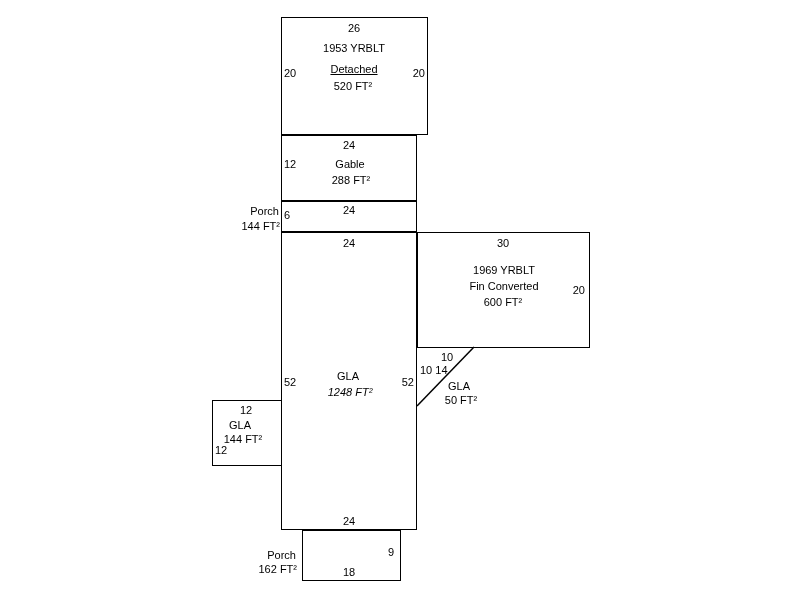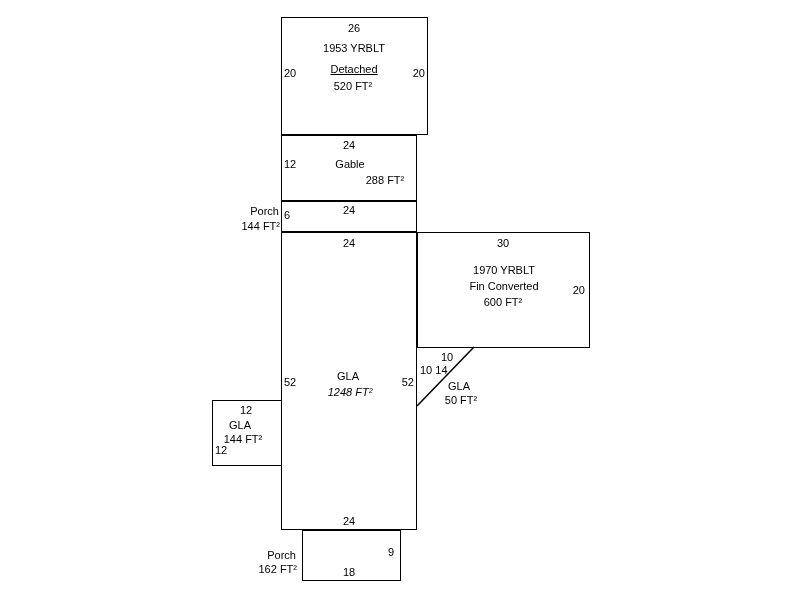--- a/index.html
+++ b/index.html
@@ -57,37 +57,37 @@
 
   <span class="lbl ctr" style="left:354px; top:22px;">26</span>
   <span class="lbl ctr" style="left:354px; top:42px;">1953 YRBLT</span>
   <span class="lbl ctr" style="left:354px; top:63px;text-decoration:underline;">Detached</span>
   <span class="lbl ctr" style="left:353px; top:80px;text-align:right;">520 FT²</span>
   <span class="lbl" style="left:284px; top:67px;">20</span>
   <span class="lbl rt" style="left:425px; top:67px;">20</span>
 
   <span class="lbl ctr" style="left:349px; top:139px;">24</span>
   <span class="lbl ctr" style="left:350px; top:158px;text-align:center;">Gable</span>
-  <span class="lbl ctr" style="left:351px; top:174px;margin-left:34px;">288 FT²</span>
+  <span class="lbl ctr" style="left:351px; top:174px;">288 FT²</span>
   <span class="lbl" style="left:284px; top:158px;">12</span>
 
   <span class="lbl ctr" style="left:349px; top:204px;">24</span>
   <span class="lbl" style="left:284px; top:209px;">6</span>
   <span class="lbl rt" style="left:279px; top:205px;">Porch</span>
   <span class="lbl rt" style="left:280px; top:220px;">144 FT²</span>
 
   <span class="lbl ctr" style="left:349px; top:237px;">24</span>
   <span class="lbl" style="left:284px; top:376px;">52</span>
   <span class="lbl rt" style="left:414px; top:376px;">52</span>
   <span class="lbl ctr" style="left:348px; top:370px;">GLA</span>
   <span class="lbl ctr" style="left:350px; top:386px;font-style:italic;">1248 FT²</span>
   <span class="lbl ctr" style="left:349px; top:515px;">24</span>
 
   <span class="lbl ctr" style="left:503px; top:237px;">30</span>
-  <span class="lbl ctr" style="left:504px; top:264px;">1970 YRBLT</span>
+  <span class="lbl ctr" style="left:504px; top:264px;">1969 YRBLT</span>
   <span class="lbl ctr" style="left:504px; top:280px;">Fin Converted</span>
   <span class="lbl ctr" style="left:503px; top:296px;">600 FT²</span>
   <span class="lbl rt" style="left:585px; top:284px;">20</span>
 
   <span class="lbl" style="left:441px; top:351px;">10</span>
   <span class="lbl" style="left:420px; top:364px;">10 14</span>
   <span class="lbl ctr" style="left:459px; top:380px;">GLA</span>
   <span class="lbl ctr" style="left:461px; top:394px;">50 FT²</span>
 
   <span class="lbl ctr" style="left:246px; top:404px;">12</span>

